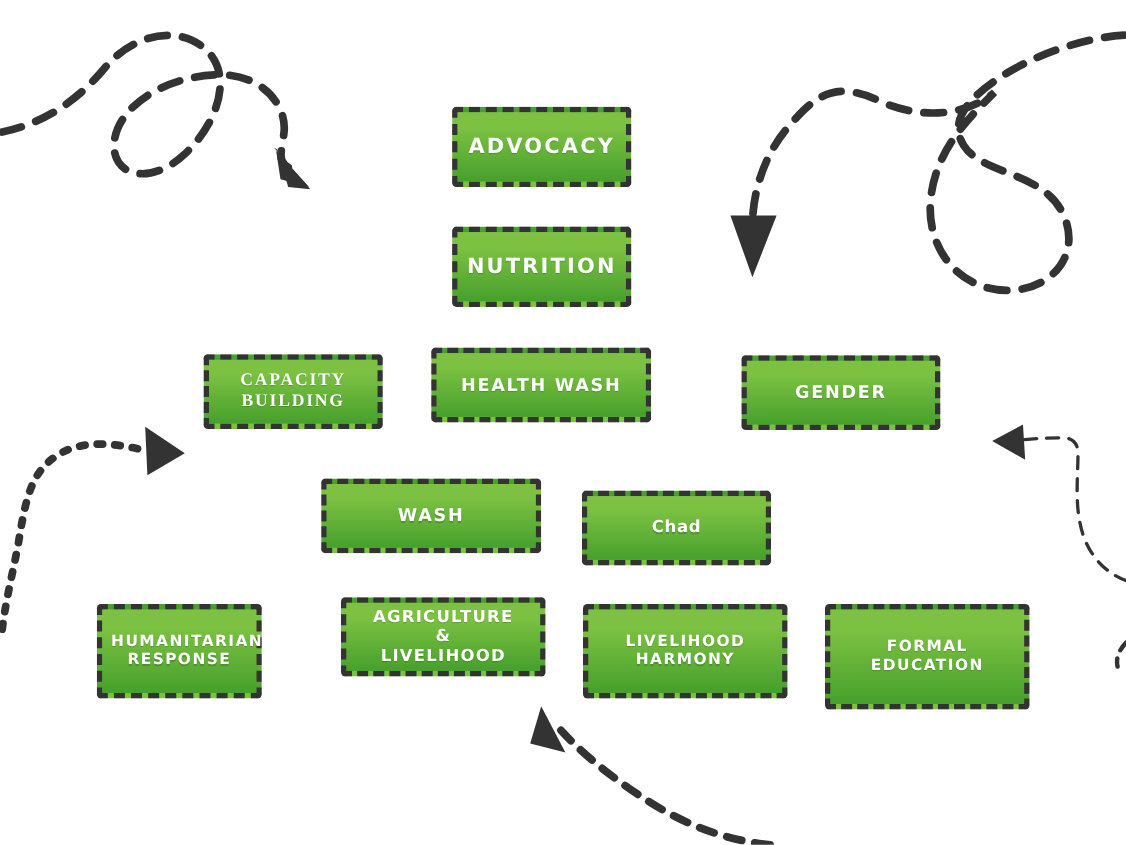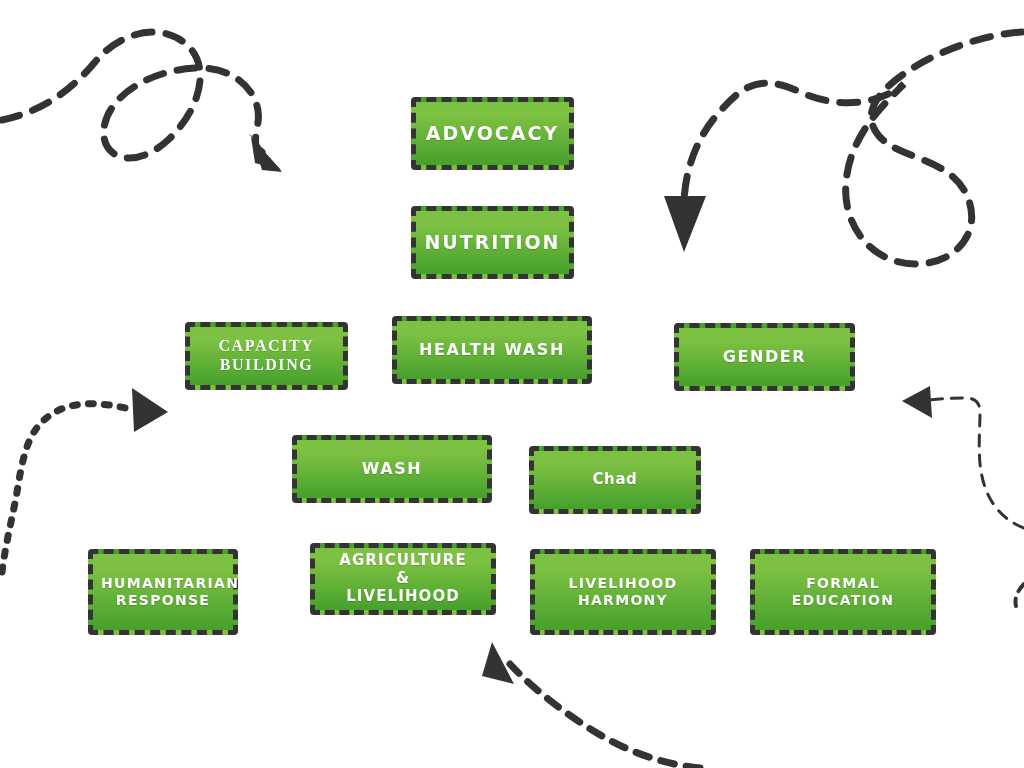--- a/index.html
+++ b/index.html
@@ -160,19 +160,19 @@
       </div>
       <div class="node" style="left: 310px; top: 543px; width: 186px; height: 72px; background: linear-gradient(rgb(124, 193, 66) 0%, rgb(124, 193, 66) 22%, rgb(70, 160, 44) 100%); border-color: rgb(51, 51, 51);">
         <span class="node-label lbl-bold" style="color: rgb(255, 255, 255);">AGRICULTURE
 &amp;
 LIVELIHOOD</span>
       </div>
       <div class="node" style="left: 530px; top: 549px; width: 186px; height: 86px; background: linear-gradient(rgb(124, 193, 66) 0%, rgb(124, 193, 66) 22%, rgb(70, 160, 44) 100%); border-color: rgb(51, 51, 51);">
         <span class="node-label lbl-sm" style="color: rgb(255, 255, 255);">LIVELIHOOD
 HARMONY</span>
       </div>
-      <div class="node" style="left: 750px; top: 549px; width: 186px; height: 86px; background: linear-gradient(rgb(124, 193, 66) 0%, rgb(124, 193, 66) 22%, rgb(70, 160, 44) 100%); border-color: rgb(51, 51, 51);">
+      <div class="node" style="left: 750px; top: 549px; width: 186px; height: 96px; background: linear-gradient(rgb(124, 193, 66) 0%, rgb(124, 193, 66) 22%, rgb(70, 160, 44) 100%); border-color: rgb(51, 51, 51);">
         <span class="node-label lbl-sm" style="color: rgb(255, 255, 255);">FORMAL
 EDUCATION</span>
       </div>
     </div>
 
 </div>
 
 </body></html>

